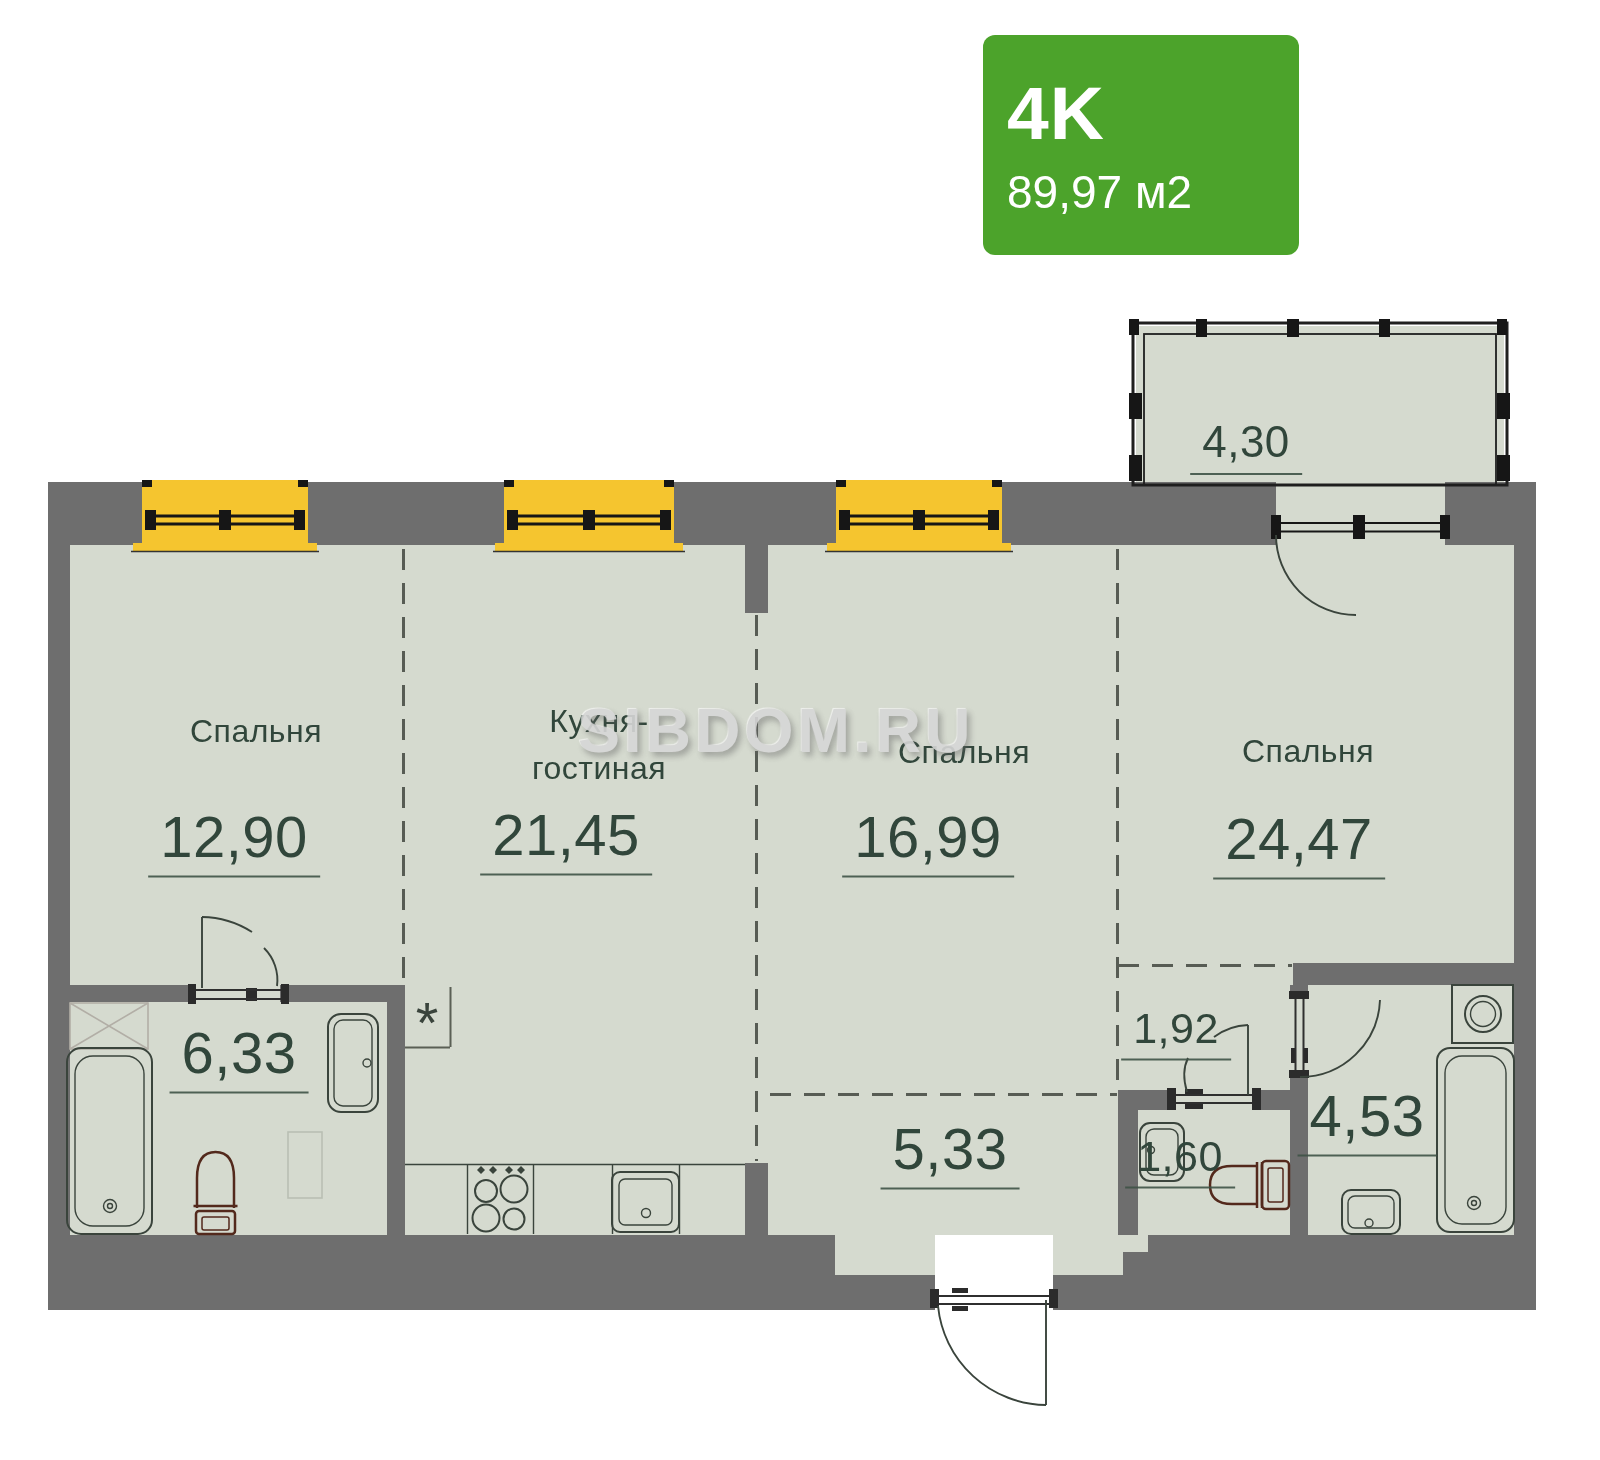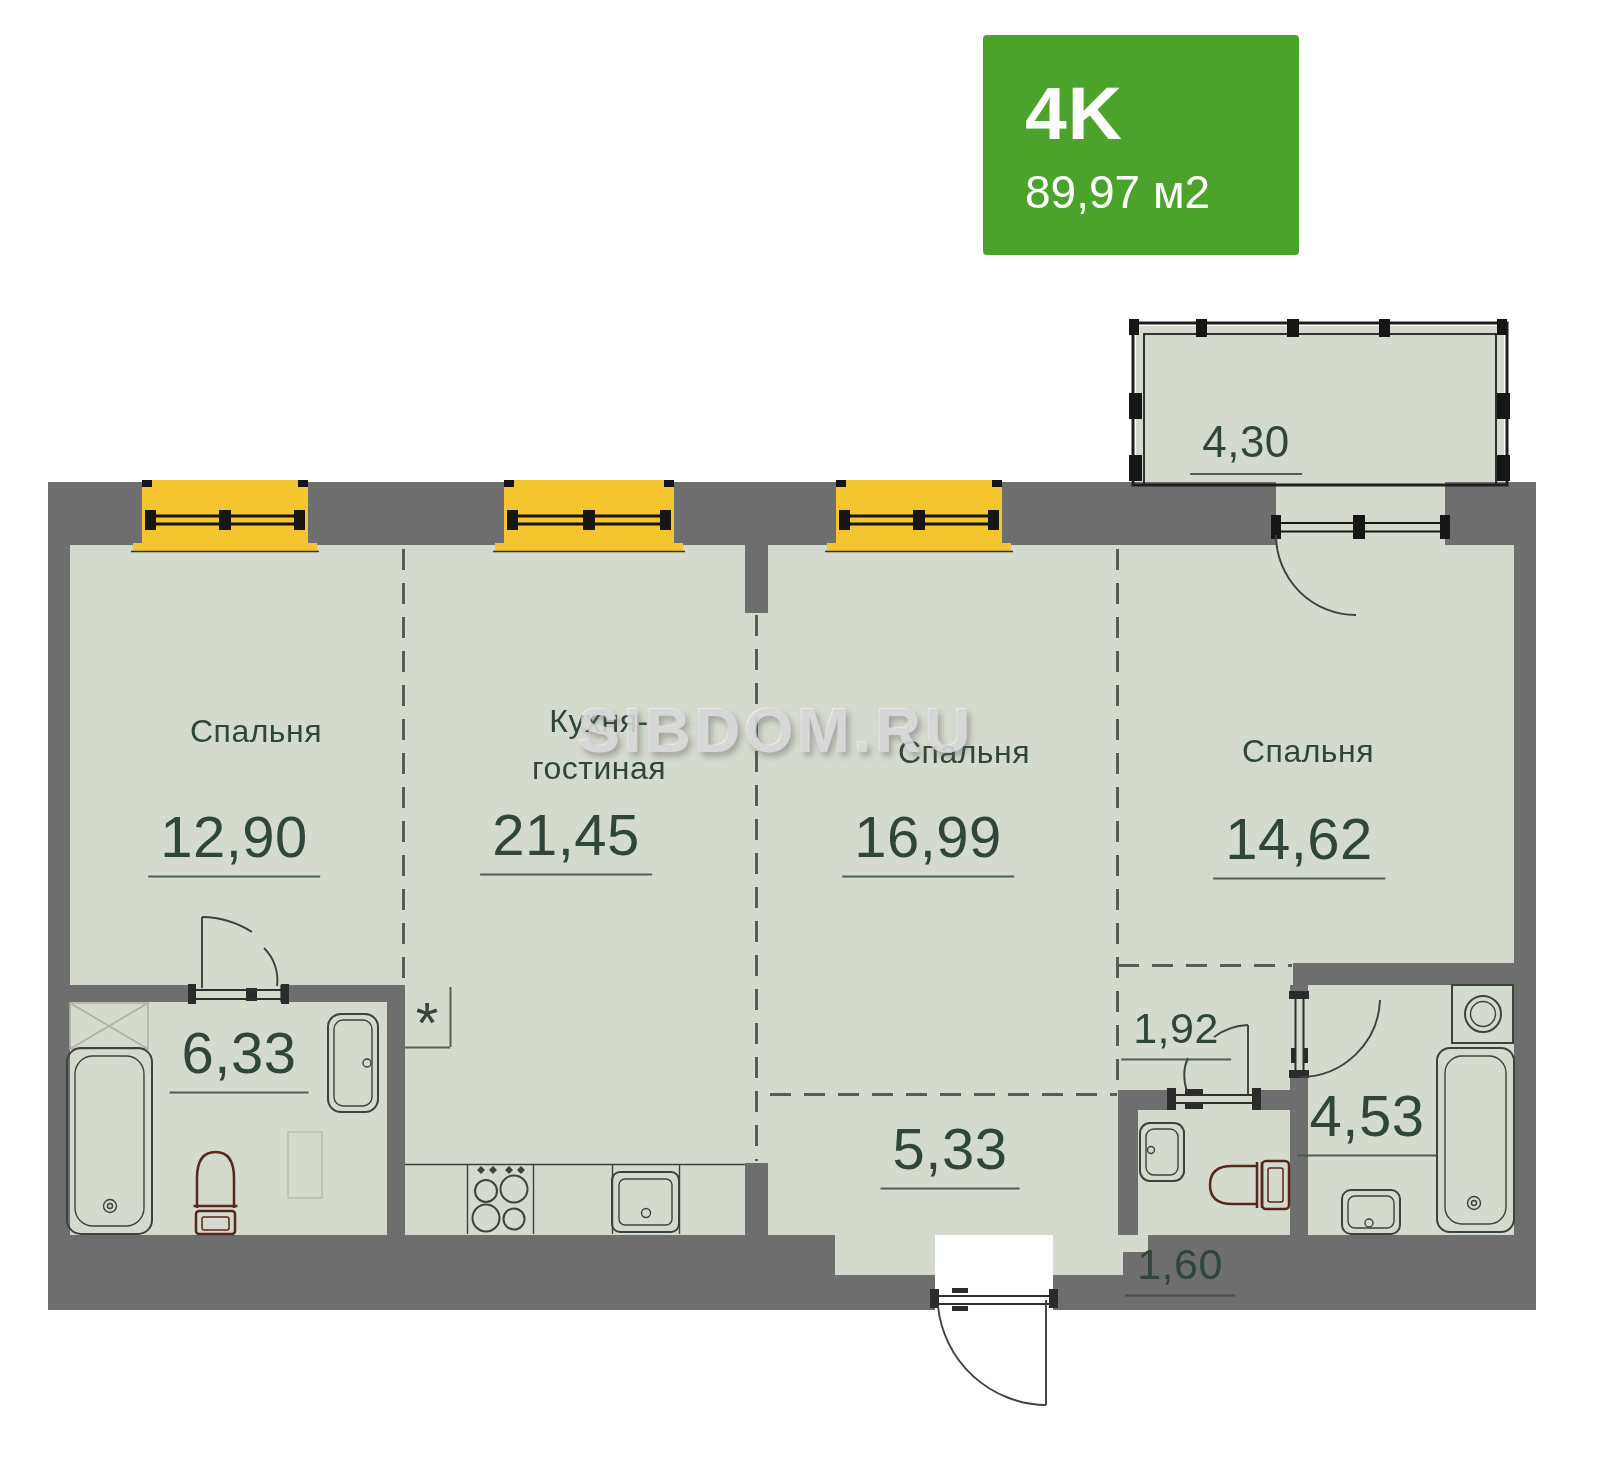--- a/index.html
+++ b/index.html
@@ -35,23 +35,23 @@
   .area-sm{font-size:43px;}
   .area-md{font-size:44px;}
   .ul{border-bottom:2px solid rgba(62,82,70,.9);padding:0 12px 6px;display:inline-block;}
   .two-line{line-height:47px;}
 
   .watermark{position:absolute;z-index:3;left:578px;top:694px;font-size:63px;font-weight:bold;
              letter-spacing:4px;color:#d7d7d7;opacity:.9;
              text-shadow:3px 4px 6px rgba(100,100,100,.55),-1px -1px 1px rgba(255,255,255,.75);}
 
   .badge{position:absolute;z-index:4;left:983px;top:35px;width:316px;height:220px;
-         background:var(--badge_green,#4ca32b);border-radius:4px;color:#fff;
+         background:var(--badge_green,#4ca32b);border-radius:12px;color:#fff;
          display:flex;flex-direction:column;justify-content:center;align-items:flex-start;
-         padding-left:42px;box-sizing:border-box;}
+         padding-left:24px;box-sizing:border-box;}
   .badge-type{font-size:75px;font-weight:bold;line-height:1.15;letter-spacing:1px;}
   .badge-area{font-size:46px;line-height:1.2;margin-top:8px;}
 </style>
 </head>
 <body>
 
 <div class="plan">
 
   <svg width="1600" height="1460" viewBox="0 0 1600 1460">
 
@@ -274,28 +274,28 @@
   <div class="label name two-line" style="left:581px;top:745px">
     <span style="display:block">Кухня-</span>
     <span style="display:block">гостиная</span>
   </div>
   <div class="label area" style="left:566px;top:838px"><span class="ul">21,45</span></div>
 
   <div class="label name" style="left:946px;top:752px">Спальня</div>
   <div class="label area" style="left:928px;top:840px"><span class="ul">16,99</span></div>
 
   <div class="label name" style="left:1290px;top:751px">Спальня</div>
-  <div class="label area" style="left:1299px;top:842px"><span class="ul">14,62</span></div>
+  <div class="label area" style="left:1299px;top:842px"><span class="ul">24,47</span></div>
 
   <div class="label area-md" style="left:1246px;top:446px"><span class="ul">4,30</span></div>
   <div class="label area" style="left:239px;top:1056px"><span class="ul">6,33</span></div>
   <div class="label area" style="left:950px;top:1152px"><span class="ul">5,33</span></div>
   <div class="label area-sm" style="left:1176px;top:1032px"><span class="ul">1,92</span></div>
   <div class="label area" style="left:1367px;top:1119px"><span class="ul">4,53</span></div>
-  <div class="label area-sm" style="left:1180px;top:1268px"><span class="ul">1,60</span></div>
+  <div class="label area-sm" style="left:1180px;top:1160px"><span class="ul">1,60</span></div>
 
   <div class="watermark">SIBDOM.RU</div>
 
   <div class="badge">
     <div class="badge-type">4K</div>
     <div class="badge-area">89,97 м2</div>
   </div>
 
 </div>
 

